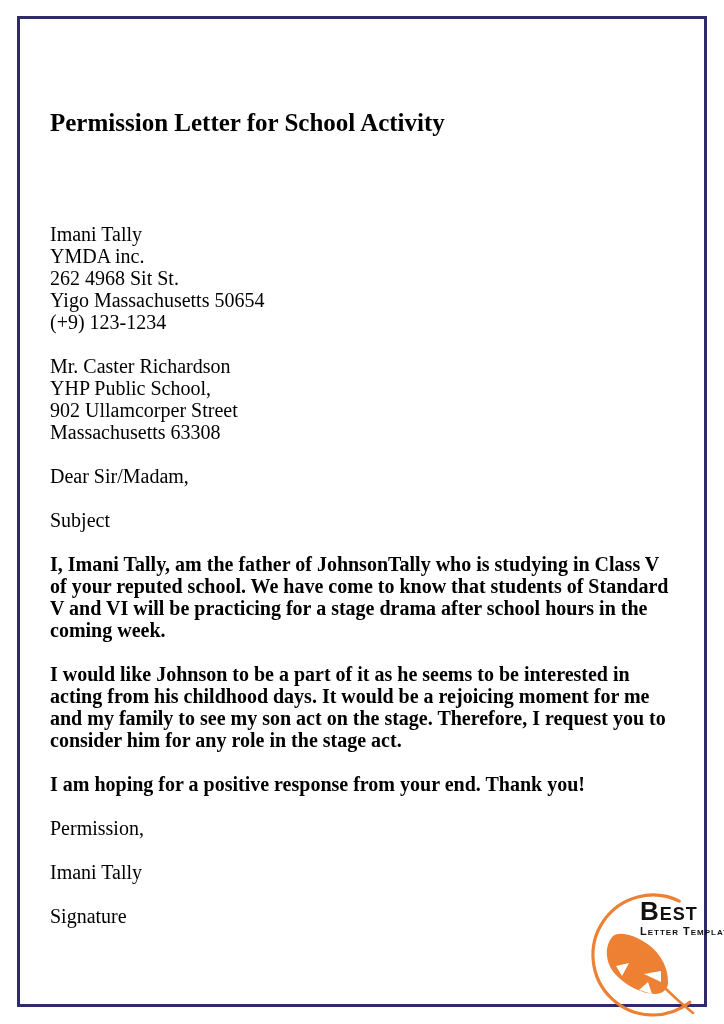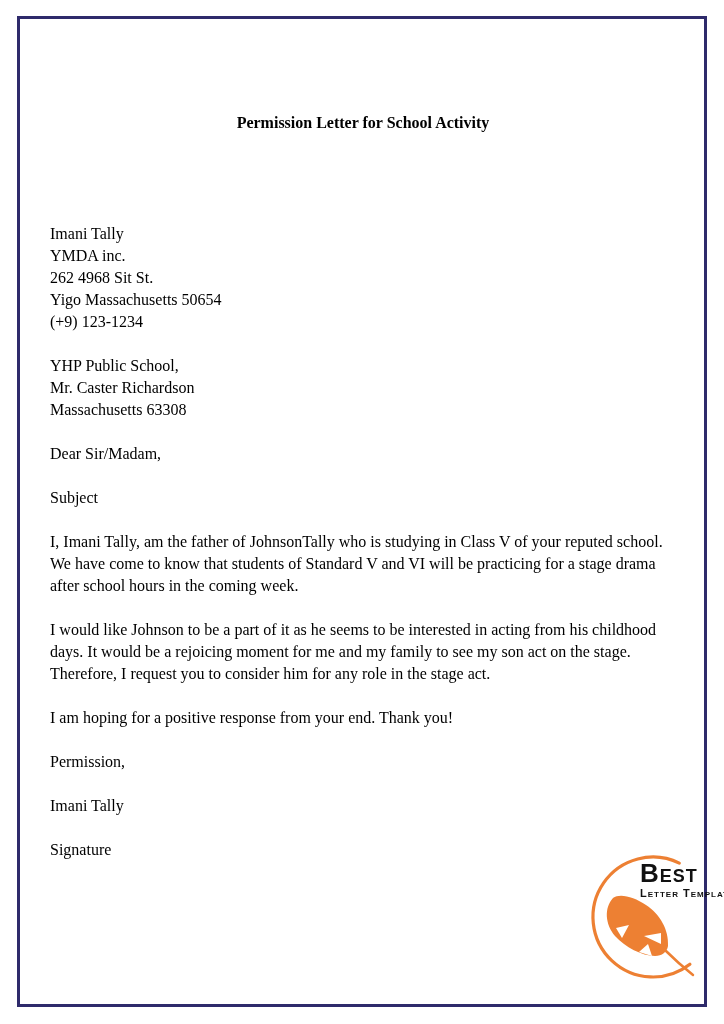--- a/index.html
+++ b/index.html
@@ -25,43 +25,44 @@
     background: #ffffff;
   }
   .content {
     position: absolute;
     left: 30px;
     top: 0;
     width: 626px;
   }
   .letter-title {
     margin: 90px 0 0 0;
-    text-align: center;
-    font-size: 16px;
+    text-align: left;
+    font-size: 25px;
     line-height: 28px;
     font-weight: bold;
   }
   .letter-text {
-    font-size: 16px;
+    font-size: 20px;
     line-height: 22px;
   }
   .block {
     margin: 22px 0 0 0;
   }
   .block.first {
     margin-top: 86px;
   }
   .para {
     margin: 22px 0 0 0;
+    font-weight: bold;
   }
   
   .logo {
     position: absolute;
     left: 562px;
-    top: 829px;
+    top: 867px;
     width: 143px;
     height: 133px;
   }
   .logo svg {
     position: absolute;
     left: 0;
     top: 0;
   }
   .logo-text {
     position: absolute;
@@ -100,22 +101,23 @@
       <div class="block first">
         <div>Imani Tally</div>
         <div>YMDA inc.</div>
         <div>262 4968 Sit St.</div>
         <div>Yigo Massachusetts 50654</div>
         <div>(+9) 123-1234</div>
       </div>
 
 
       <div class="block">
+        <div>Mr. Caster Richardson</div>
         <div>YHP Public School,</div>
-        <div>Mr. Caster Richardson</div>
+        <div>902 Ullamcorper Street</div>
         <div>Massachusetts 63308</div>
       </div>
 
       <div class="block">Dear Sir/Madam,</div>
 
       <div class="block">Subject</div>
 
       <p class="para">I, Imani Tally, am the father of JohnsonTally who is studying in Class V of your reputed school. We have come to know that students of Standard V and VI will be practicing for a stage drama after school hours in the coming week.</p>
       <p class="para">I would like Johnson to be a part of it as he seems to be interested in acting from his childhood days. It would be a rejoicing moment for me and my family to see my son act on the stage. Therefore, I request you to consider him for any role in the stage act.</p>
       <p class="para">I am hoping for a positive response from your end. Thank you!</p>

